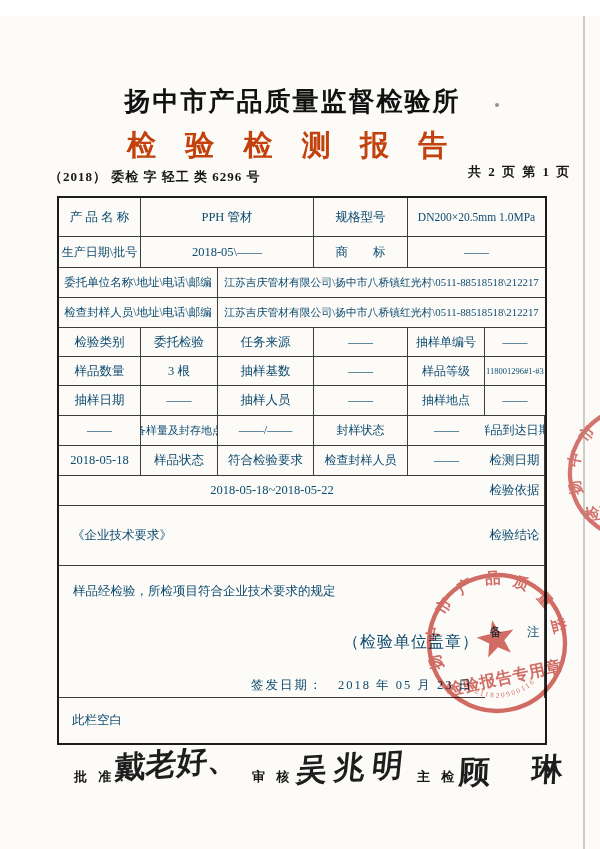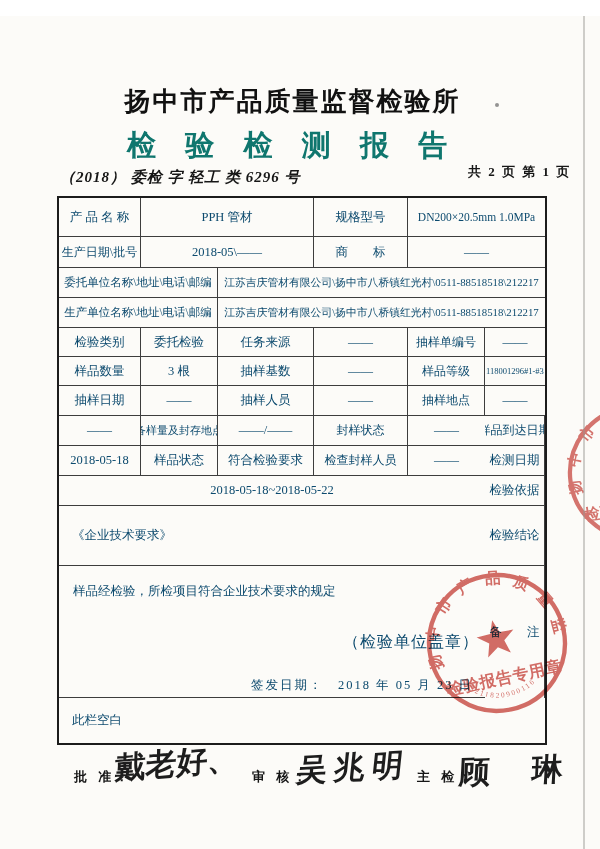--- a/index.html
+++ b/index.html
@@ -2,22 +2,22 @@
 <html><head>
 <meta charset="utf-8">
 <style>
   html,body{margin:0;padding:0;}
   .page{position:relative;width:600px;height:849px;overflow:hidden;
         background:#fcfbf8;font-family:"Liberation Serif","DejaVu Serif",serif;color:#161616;margin-top:16px;}
   
   .org-title{position:absolute;left:0;top:68px;width:585px;text-align:center;
              font-size:26px;font-weight:bold;letter-spacing:2px;color:#111;}
   .report-title{position:absolute;left:0;top:110px;width:585px;text-align:center;
-             font-size:29px;font-weight:bold;letter-spacing:11px;color:#0f766e;}
-  .doc-number{position:absolute;left:60px;top:152px;font-size:15px;font-weight:bold;letter-spacing:1px;font-style:italic;}
+             font-size:29px;font-weight:bold;letter-spacing:11px;color:#c2410c;}
+  .doc-number{position:absolute;left:49px;top:152px;font-size:13px;font-weight:bold;letter-spacing:1px;}
   .page-info{position:absolute;left:468px;top:147px;font-size:13px;font-weight:bold;letter-spacing:2px;}
   
   .report-table{position:absolute;left:57px;top:180px;width:486px;
      display:grid;border:2px solid #1c1c1c;background:transparent;
      grid-template-columns:82px 77px 96px 94px 77px 60px;
      grid-template-rows:39px 31px 30px 30px 29px 29px 30px 30px 30px 30px 60px 132px 45px;}
   .cell{border-right:1px solid #3d3d3d;border-bottom:1px solid #3d3d3d;
         display:flex;align-items:center;justify-content:center;
         font-size:12.5px;white-space:nowrap;overflow:hidden;color:#0c4a6e;}
   .c2{grid-column:span 2}.c4{grid-column:span 4}.c5{grid-column:span 5}
@@ -61,21 +61,21 @@
     <div class="cell c2 no-r f115">DN200×20.5mm 1.0MPa</div>
 
     <div class="cell f12">生产日期\批号</div>
     <div class="cell c2">2018-05\——</div>
     <div class="cell">商　　标</div>
     <div class="cell c2 no-r">——</div>
 
     <div class="cell c2 f115">委托单位名称\地址\电话\邮编</div>
     <div class="cell c4 no-r f108">江苏吉庆管材有限公司\扬中市八桥镇红光村\0511-88518518\212217</div>
 
-    <div class="cell c2 f115">生产单位名称\地址\电话\邮编</div>
+    <div class="cell c2 f115">检查封样人员\地址\电话\邮编</div>
     <div class="cell c4 no-r f108">江苏吉庆管材有限公司\扬中市八桥镇红光村\0511-88518518\212217</div>
 
     <div class="cell">检验类别</div>
     <div class="cell">委托检验</div>
     <div class="cell">任务来源</div>
     <div class="cell">——</div>
     <div class="cell f12">抽样单编号</div>
     <div class="cell no-r">——</div>
 
     <div class="cell">样品数量</div>

